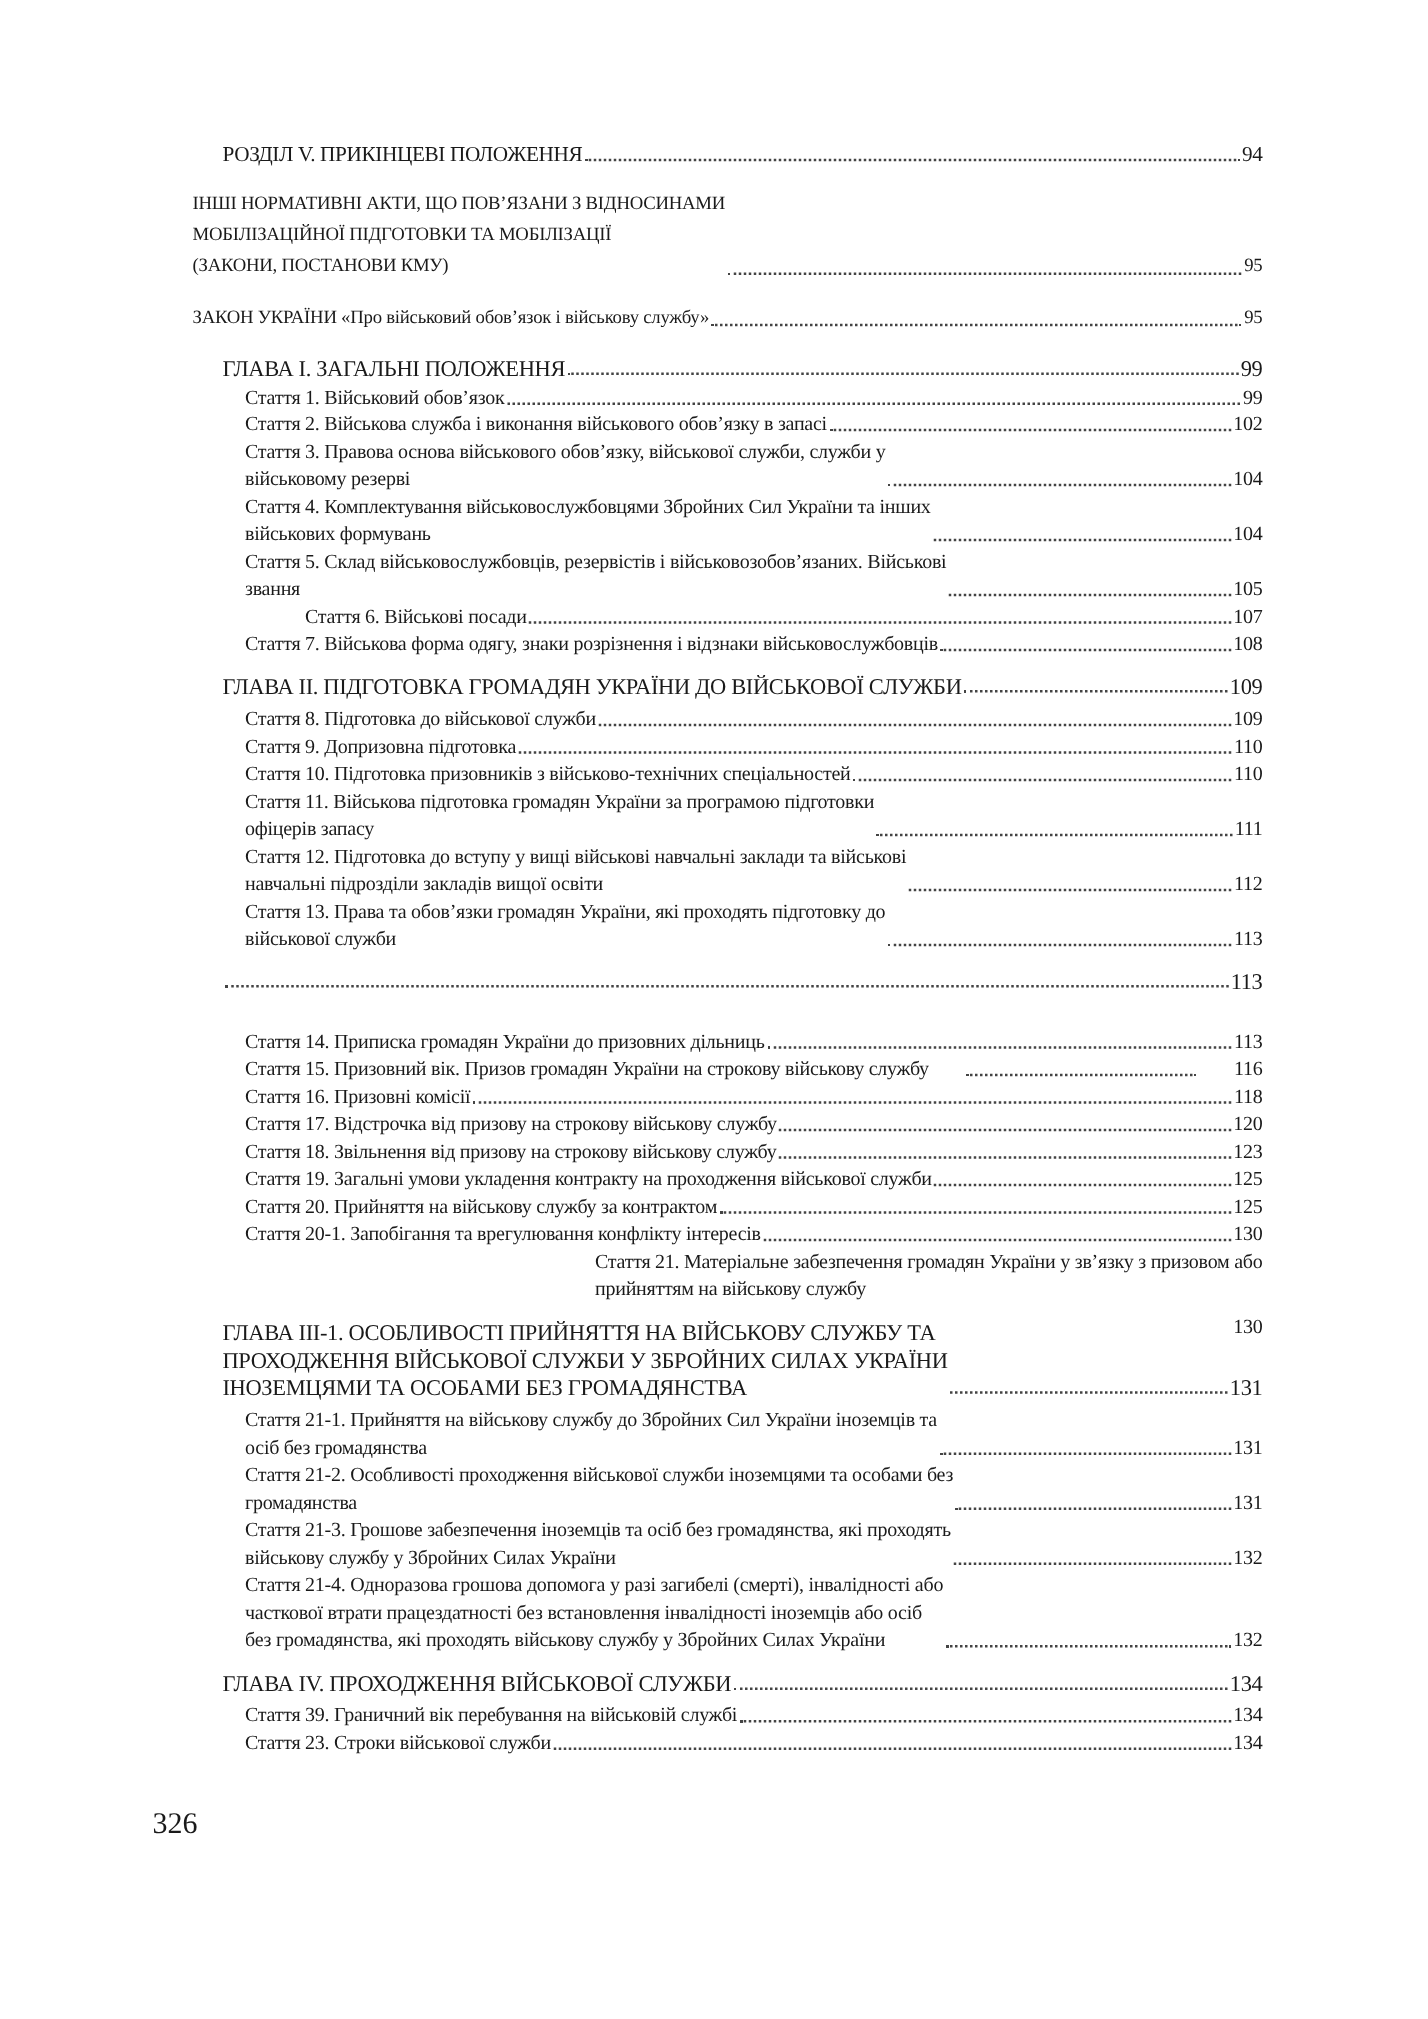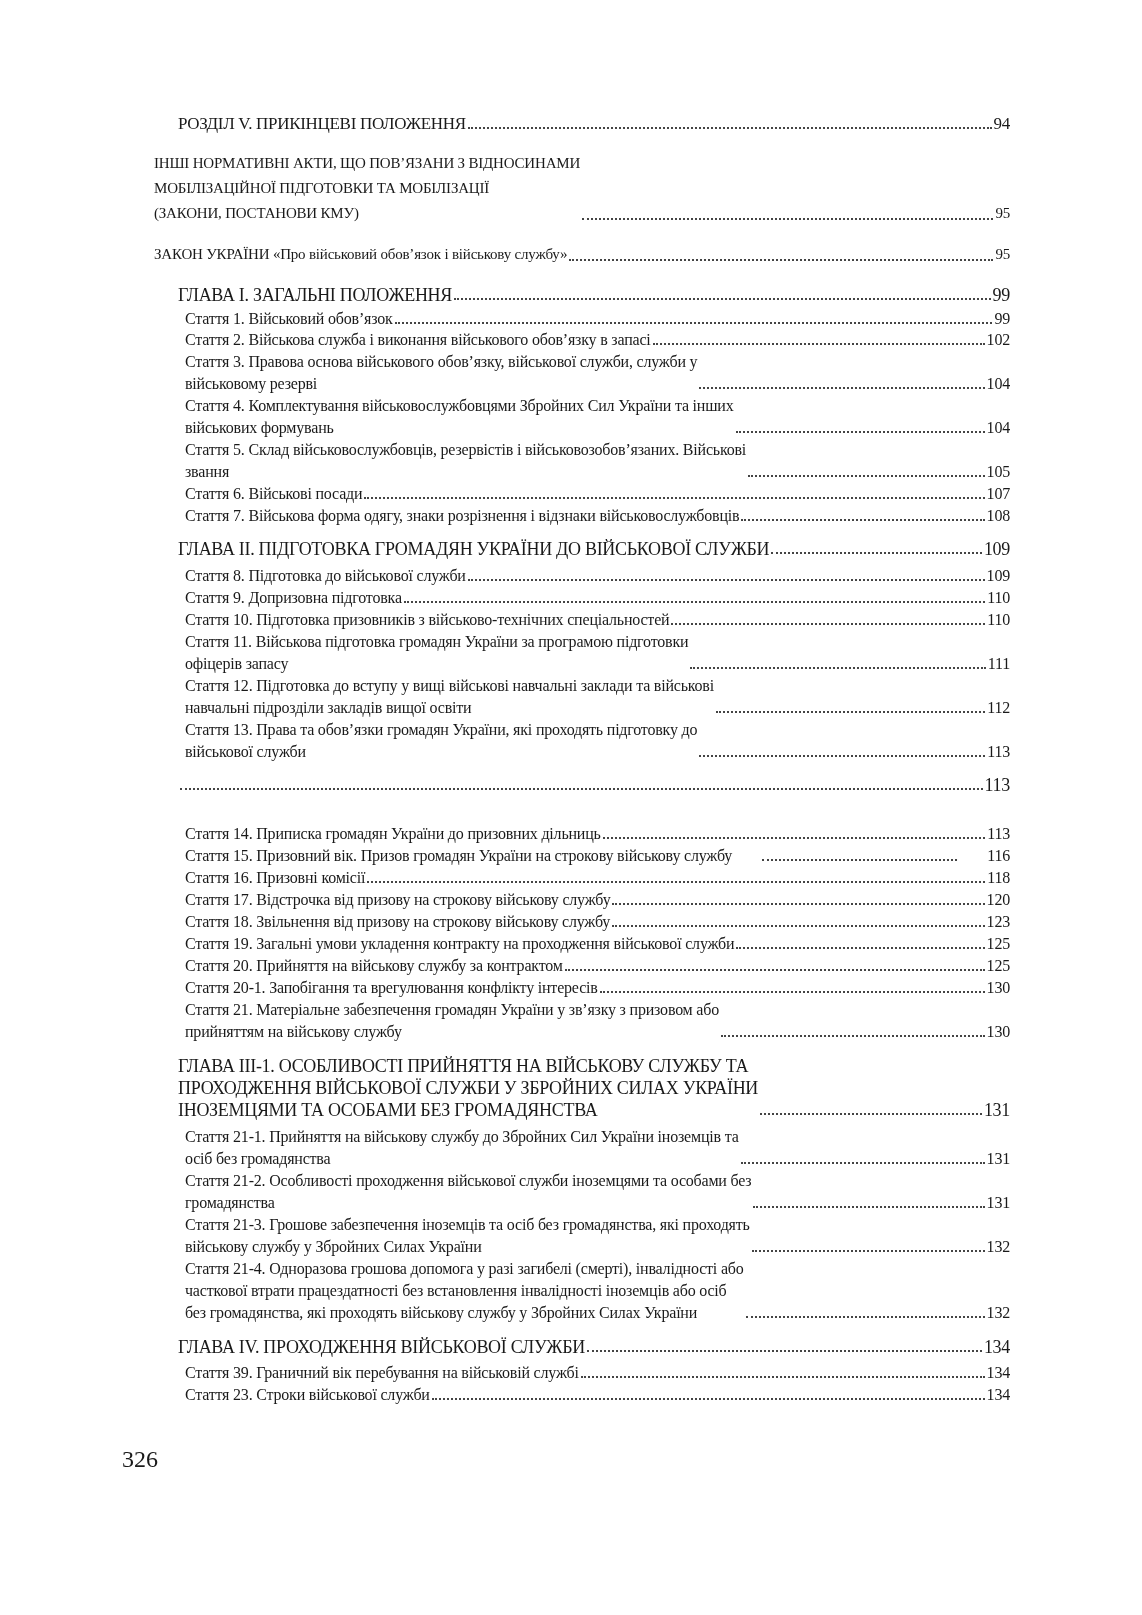--- a/index.html
+++ b/index.html
@@ -7,21 +7,21 @@
          font-family: "Liberation Serif", "DejaVu Serif", serif; color: #1a1a1a; }
   .page { position: absolute; left: 0; top: 0; width: 1110px; height: 1615px; }
   .toc { position: absolute; left: 0; top: 0; width: 1142px; }
   .entry { position: absolute; right: 132px; display: flex; align-items: flex-end; }
   .entry .text { white-space: pre-line; }
   .entry .lead { flex: 1; border-bottom: 2px dotted #444; margin: 0 2px 6px 2px; height: 0; }
   .entry .pg { white-space: nowrap; }
   .lvl-section { left: 178px; font-size: 17px; line-height: 22px; letter-spacing: -0.3px; }
   .lvl-major  { left: 154px; font-size: 15px; line-height: 25px; letter-spacing: -0.2px; }
   .lvl-chapter { left: 178px; font-size: 18px; line-height: 22px; letter-spacing: -0.3px; }
-  .lvl-article { left: 185px; font-size: 16px; line-height: 22px; letter-spacing: -0.2px; align-items: flex-end; }
+  .lvl-article { left: 196px; font-size: 16px; line-height: 22px; letter-spacing: -0.2px; align-items: flex-end; }
   .page-number { position: absolute; left: 122px; top: 1446px; font-size: 24px; }
 </style>
 </head>
 <body>
 
 <div class="page">
   <div class="toc" id="toc">
       <div class="entry lvl-section" style="top: 113px;">
         <span class="text">РОЗДІЛ V. ПРИКІНЦЕВІ ПОЛОЖЕННЯ</span>
         <span class="lead"></span>
@@ -65,21 +65,21 @@
 військових формувань</span>
         <span class="lead"></span>
         <span class="pg">104</span>
       </div>
       <div class="entry lvl-article" style="top: 439px;">
         <span class="text">Стаття 5. Склад військовослужбовців, резервістів і військовозобов’язаних. Військові
 звання</span>
         <span class="lead"></span>
         <span class="pg">105</span>
       </div>
-      <div class="entry lvl-article" style="top: 483px;">
+      <div class="entry lvl-article" style="top: 483px; margin-left: 48px;">
         <span class="text">Стаття 6. Військові посади</span>
         <span class="lead"></span>
         <span class="pg">107</span>
       </div>
       <div class="entry lvl-article" style="top: 505px;">
         <span class="text">Стаття 7. Військова форма одягу, знаки розрізнення і відзнаки військовослужбовців</span>
         <span class="lead"></span>
         <span class="pg">108</span>
       </div>
       <div class="entry lvl-chapter" style="top: 538px;">
@@ -157,21 +157,21 @@
       <div class="entry lvl-article" style="top: 955px;">
         <span class="text">Стаття 20. Прийняття на військову службу за контрактом</span>
         <span class="lead"></span>
         <span class="pg">125</span>
       </div>
       <div class="entry lvl-article" style="top: 977px;">
         <span class="text">Стаття 20-1. Запобігання та врегулювання конфлікту інтересів</span>
         <span class="lead"></span>
         <span class="pg">130</span>
       </div>
-      <div class="entry lvl-article" style="top: 999px;">
+      <div class="entry lvl-article" style="top: 999px; flex-direction: column;">
         <span class="text">Стаття 21. Матеріальне забезпечення громадян України у зв’язку з призовом або
 прийняттям на військову службу</span>
         <span class="lead"></span>
         <span class="pg">130</span>
       </div>
       <div class="entry lvl-chapter" style="top: 1055px;">
         <span class="text">ГЛАВА III-1. ОСОБЛИВОСТІ ПРИЙНЯТТЯ НА ВІЙСЬКОВУ СЛУЖБУ ТА
 ПРОХОДЖЕННЯ ВІЙСЬКОВОЇ СЛУЖБИ У ЗБРОЙНИХ СИЛАХ УКРАЇНИ
 ІНОЗЕМЦЯМИ ТА ОСОБАМИ БЕЗ ГРОМАДЯНСТВА</span>
         <span class="lead"></span>

